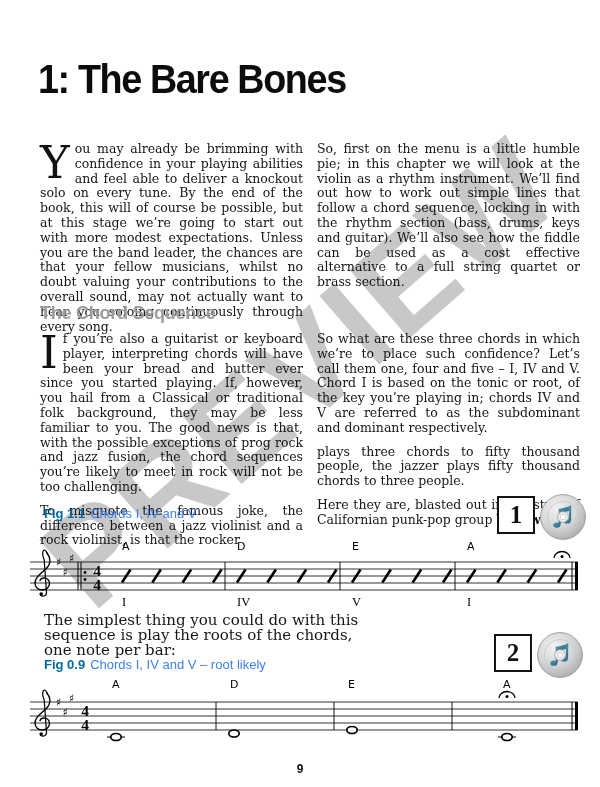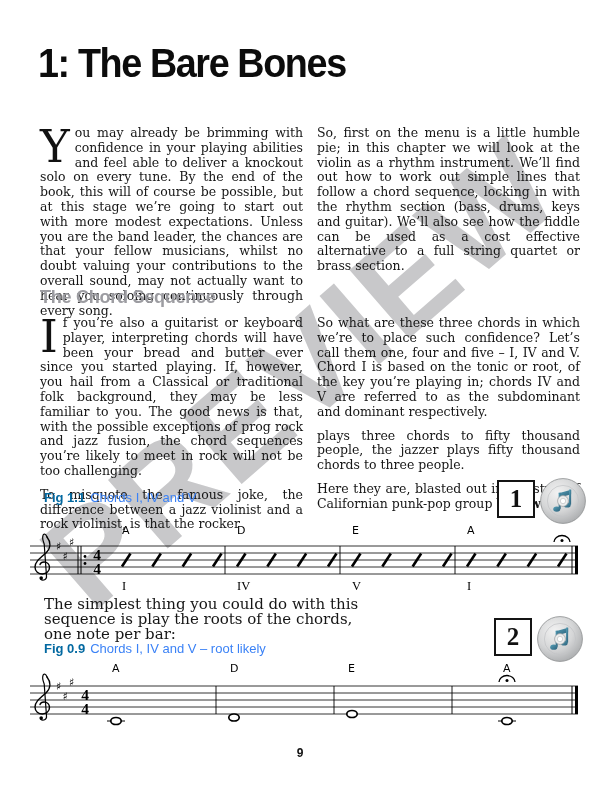--- a/index.html
+++ b/index.html
@@ -8,21 +8,21 @@
     background:#ffffff; overflow:hidden;
     font-family:"DejaVu Serif", serif; color:#161616;
   }
   .watermark{
     position:absolute; left:50%; top:373px;
     transform:translate(-50%,-50%) rotate(-41deg);
     font-family:"Liberation Sans", sans-serif; font-weight:bold;
     font-size:132px; letter-spacing:3px; color:#c8c8ca;
     white-space:nowrap; z-index:0; user-select:none;
   }
-  .content{position:absolute; inset:0; z-index:1;}
+  .content{position:absolute; inset:0; z-index:1;margin-top:16px;}
   h1.title{
     position:absolute; left:38px; top:40px; margin:0;
     font-family:"Liberation Sans", sans-serif; font-weight:bold;
     font-size:41px; letter-spacing:-1.5px; color:#0c0c0c;
     transform:scaleX(.92); transform-origin:left;
   }
   .cols{position:absolute; left:40px; width:540px; display:flex; gap:14px;}
   .col{width:263px; text-align:justify; font-size:12.5px; line-height:14.8px;}
   .col p{margin:0 0 9px 0;}
   .intro{top:126px;}

